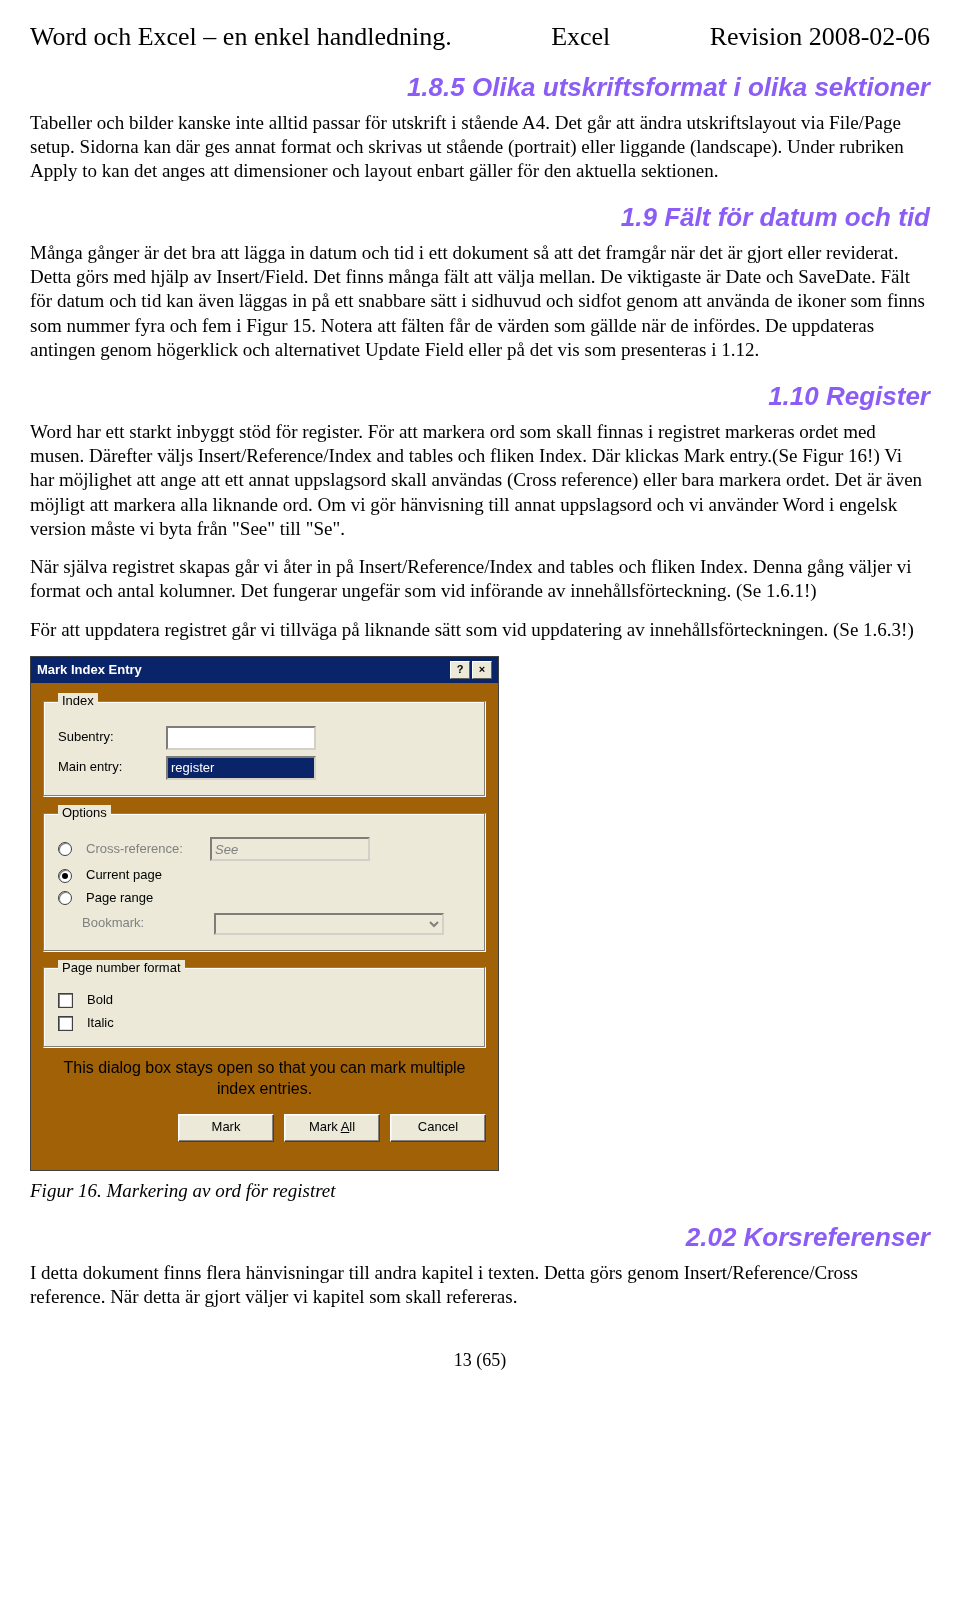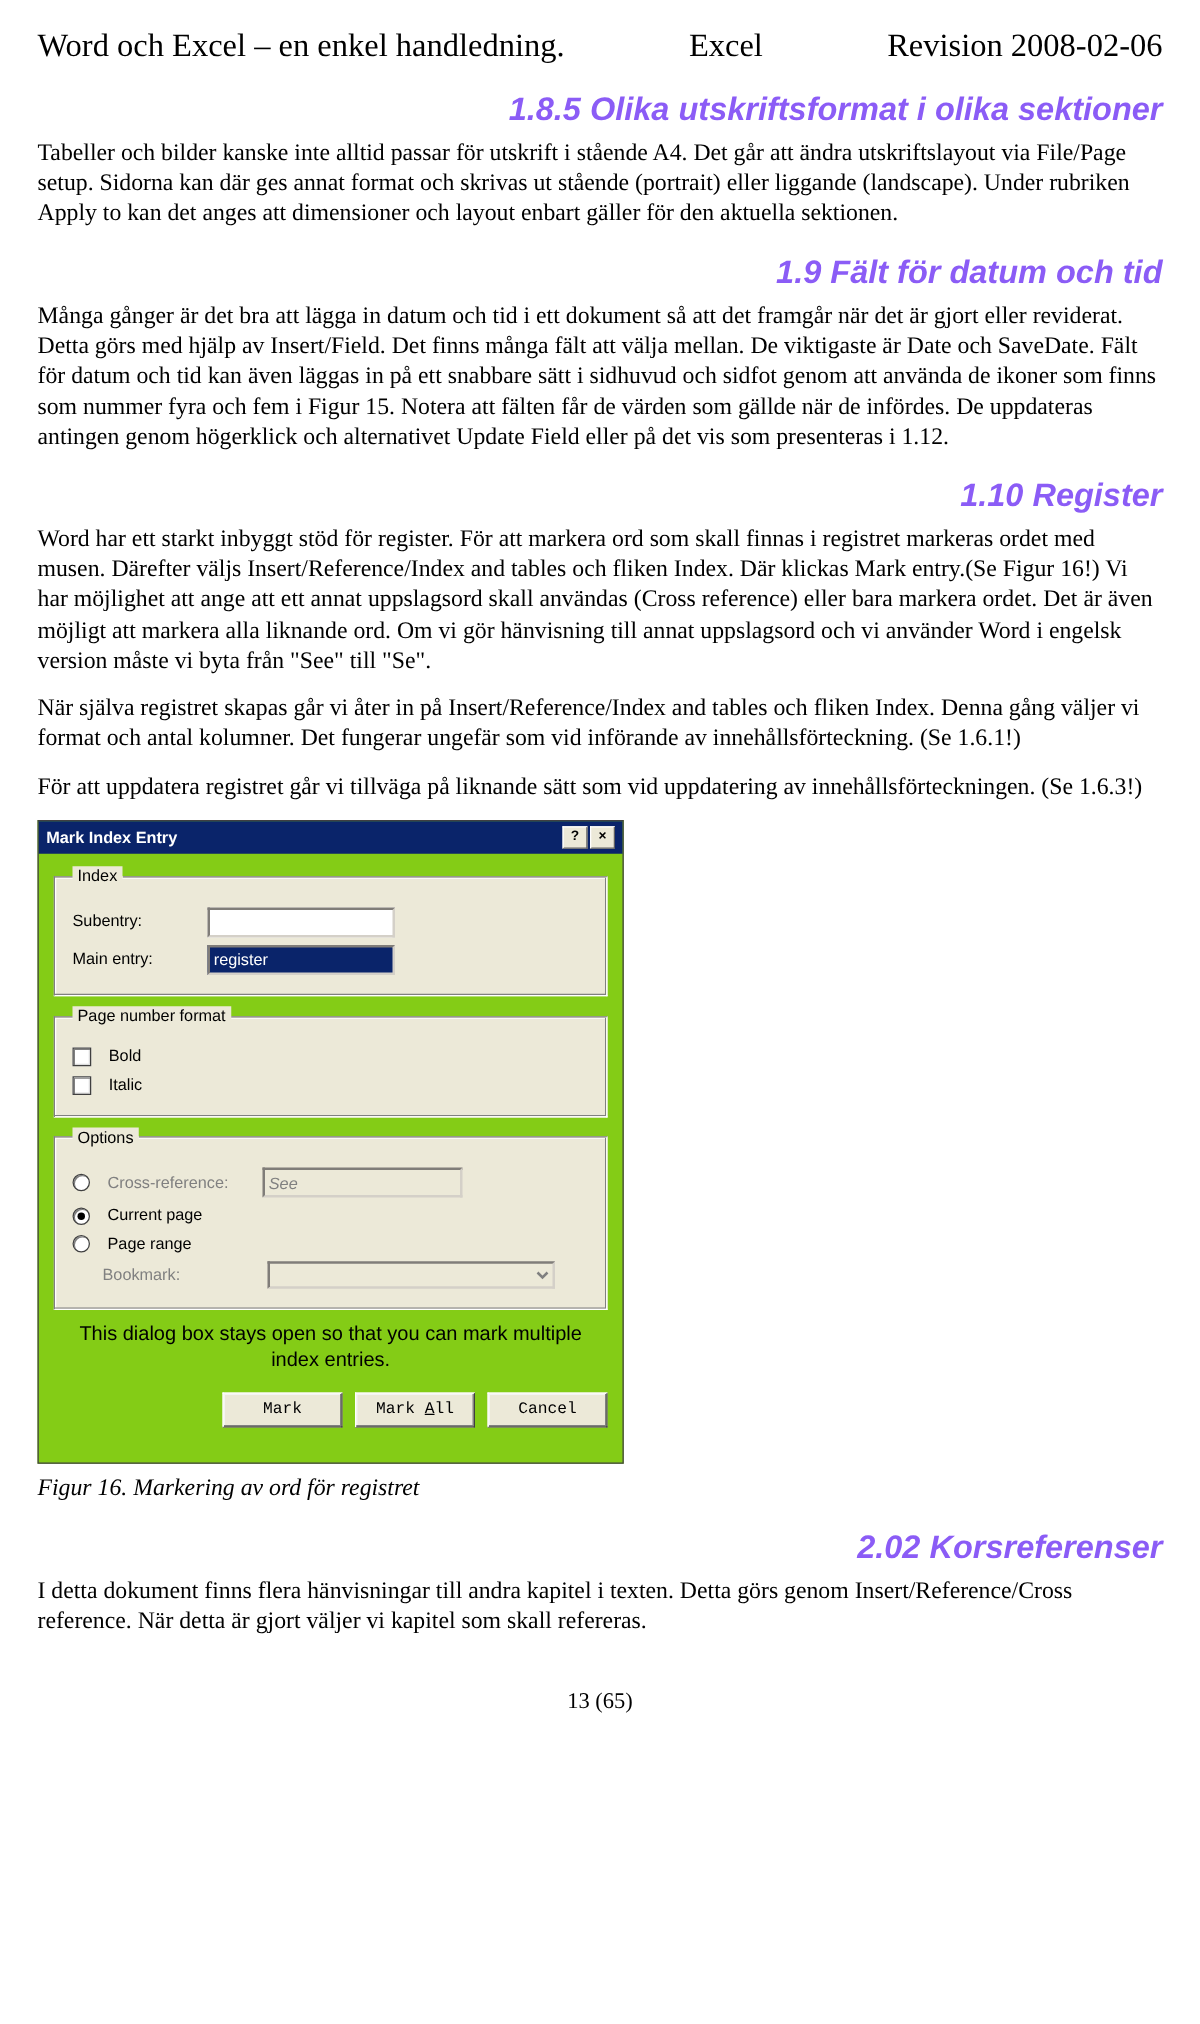--- a/index.html
+++ b/index.html
@@ -29,21 +29,21 @@
   }
   h2.sect.first { margin-top: 2px; }
   p { margin: 0 0 14px 0; }
   .page-num {
     text-align: center;
     font-size: 18px;
     margin-top: 40px;
   }
   .dialog {
     width: 467px;
-    background: #84cc16;
+    background: #a16207;
     border: 1px solid #404040;
     font-family: Tahoma, sans-serif;
     font-size: 13px;
     color: #000;
     margin: 4px 6px 8px 0;
   }
   .titlebar {
     background: #0a246a;
     color: #fff;
     font-weight: bold;
@@ -167,21 +167,21 @@
     gap: 10px;
   }
   .btn3d {
     width: 94px;
     height: 26px;
     background: #ece9d8;
     border: 1px solid #404040;
     border-top-color: #fff;
     border-left-color: #fff;
     box-shadow: inset -1px -1px #808080, inset 1px 1px #f4f4f4;
-    font-family: Liberation Mono, monospace;
+    font-family: Liberation Sans, sans-serif;
     font-size: 13px;
     text-align: center;
     line-height: 24px;
   }
   .btn3d .ul { text-decoration: underline; }
   .sel input.main { background: #0a246a; color: #fff; }
   .figcap { font-style: italic; margin: 6px 0 6px 0; font-size: 19px; }
 </style>
 </head>
 <body>
@@ -219,32 +219,20 @@
         <span class="label-col">Subentry:</span>
         <input type="text" class="tfield sub" value="" style="">
       </div>
       <div class="row sel">
         <span class="label-col">Main entry:</span>
         <input type="text" class="tfield main" value="register" style="">
       </div>
     </fieldset>
 
     <fieldset class="groove">
-      <legend>Page number format</legend>
-      <div class="row">
-        <span class="checkbox"></span>
-        <span>Bold</span>
-      </div>
-      <div class="row">
-        <span class="checkbox"></span>
-        <span>Italic</span>
-      </div>
-    </fieldset>
-
-    <fieldset class="groove">
       <legend>Options</legend>
       <div class="row dis">
         <span class="radio"></span>
         <span style="width:116px">Cross-reference:</span>
         <input type="text" class="tfield" style="width: 150px; font-style: italic;" value="See">
       </div>
       <div class="row">
         <span class="radio checked"></span>
         <span>Current page</span>
       </div>
@@ -253,20 +241,32 @@
         <span>Page range</span>
       </div>
       <div class="row dis">
         <span class="indent-label">Bookmark:</span>
         <select class="bookmark">
           <option></option>
         </select>
       </div>
     </fieldset>
 
+    <fieldset class="groove">
+      <legend>Page number format</legend>
+      <div class="row">
+        <span class="checkbox"></span>
+        <span>Bold</span>
+      </div>
+      <div class="row">
+        <span class="checkbox"></span>
+        <span>Italic</span>
+      </div>
+    </fieldset>
+
     <div class="info">This dialog box stays open so that you can mark multiple index entries.</div>
 
     <div class="btnrow">
       <div class="btn3d"><span>Mark</span></div>
       <div class="btn3d"><span>Mark </span><span class="ul">A</span><span>ll</span></div>
       <div class="btn3d"><span>Cancel</span></div>
     </div>
 
   </div>
 </div>

